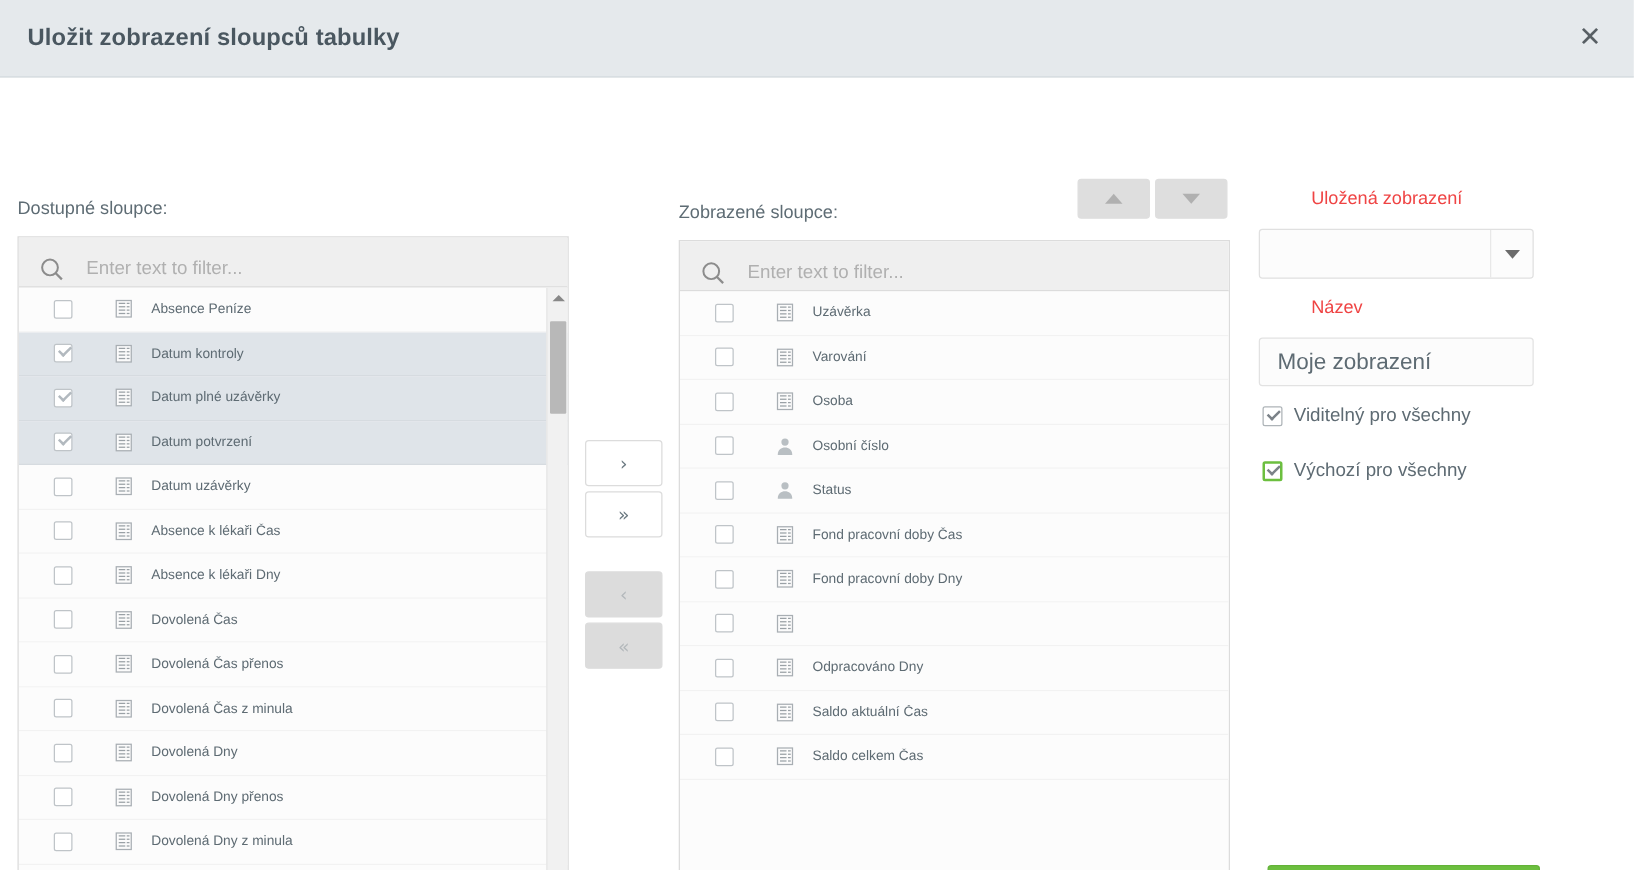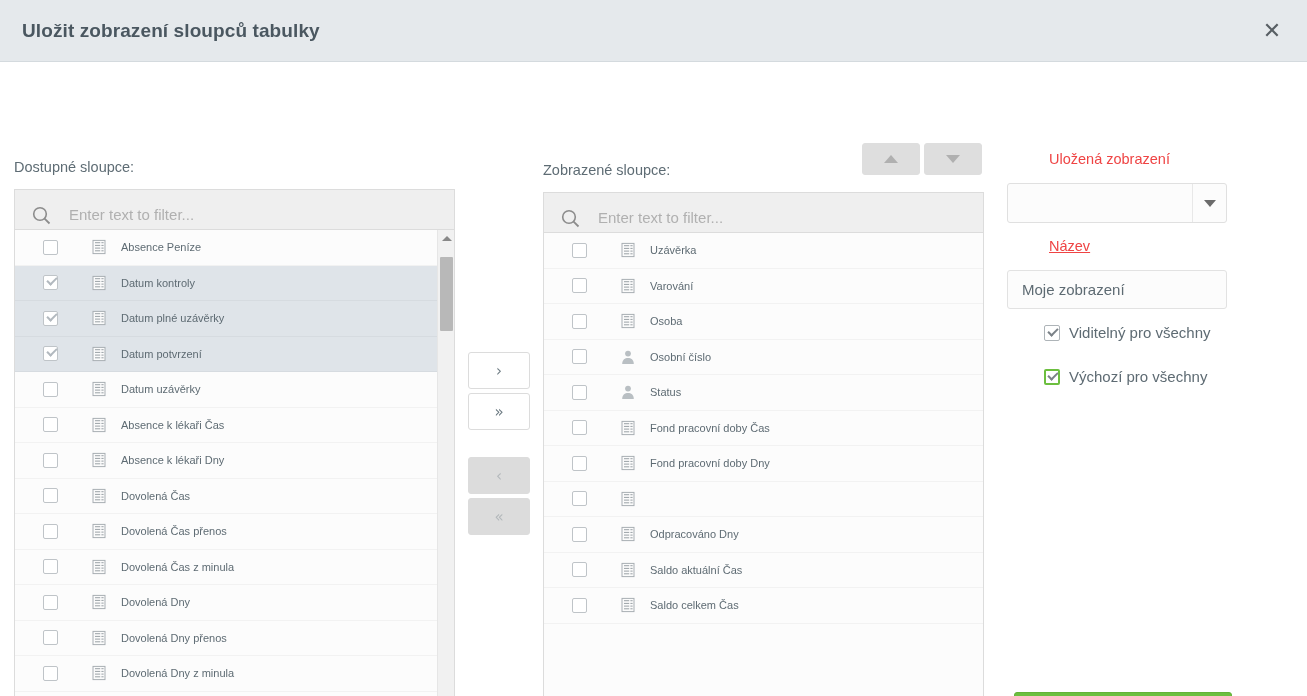--- a/index.html
+++ b/index.html
@@ -180,21 +180,21 @@
   .tri-lg.down { width:0;height:0; border-left: 7px solid transparent; border-right: 7px solid transparent; border-top: 8px solid #b0b0b0; }
 
   
   .side-label {
     position: absolute;
     font-size: 14.5px;
     color: #ef4444;
     margin-left: 42px;
   }
   #lbl-saved-views { left: 1007px; top: 88px; }
-  #lbl-name { left: 1007px; top: 175px; text-decoration: underline; }
+  #lbl-name { left: 1007px; top: 175px; }
 
   .combo {
     position: absolute; left: 1007px; top: 120px;
     width: 220px; height: 40px;
     border: 1px solid #e0e0e0;
     background: #fcfcfc;
     border-radius: 3px;
     display: flex;
   }
   .combo .combo-value {
@@ -210,31 +210,30 @@
   }
   .tri-md.down { width:0;height:0; border-left: 6px solid transparent; border-right: 6px solid transparent; border-top: 7px solid #6b6b6b; }
 
   .name-input {
     position: absolute; left: 1007px; top: 207px;
     width: 220px; height: 39px;
     border: 1px solid #e2e2e2;
     background: #fcfcfc;
     border-radius: 3px;
     font-family: "Liberation Sans", sans-serif;
-    font-size: 15px;
+    font-size: 18px;
     color: #5e6b73;
     padding: 0 14px;
     outline: none;
   }
 
   .chk-row {
     position: absolute;
     display: flex; align-items: center;
     cursor: pointer;
-    margin-left: 34px;
   }
   #chk-visible-all { left: 1010px; top: 261px; }
   #chk-default-all { left: 1010px; top: 305px; }
   .chk-box {
     width: 16px; height: 16px;
     border: 1px solid #aeb4b8;
     background: #fff;
     border-radius: 2px;
     position: relative;
     flex: 0 0 16px;

